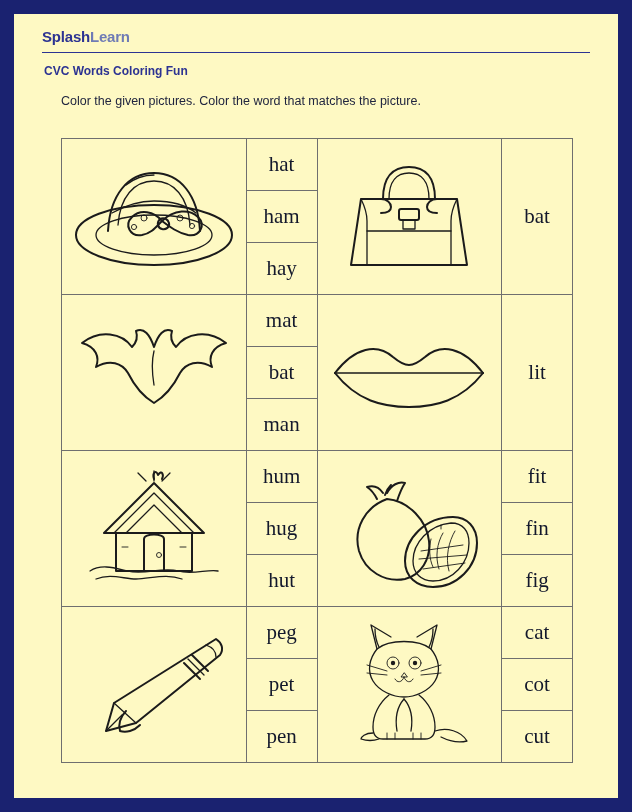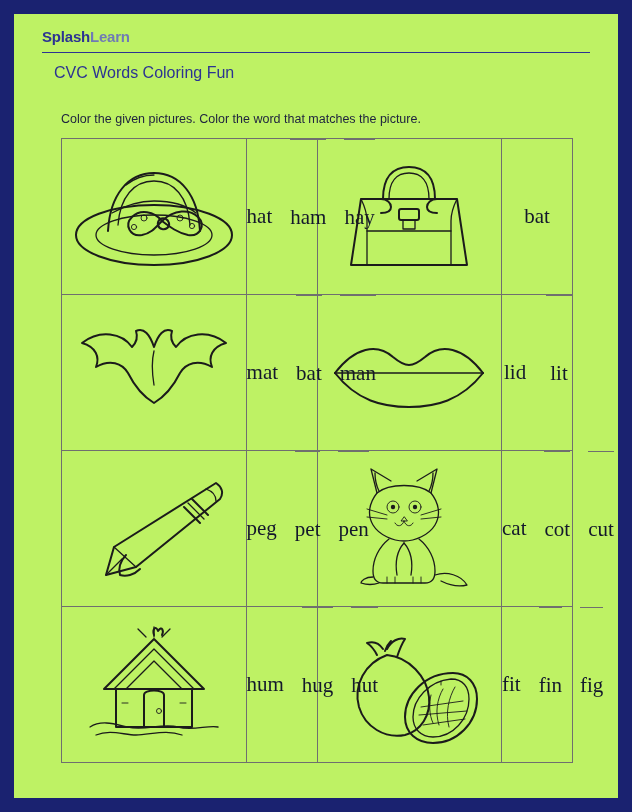--- a/index.html
+++ b/index.html
@@ -10,21 +10,21 @@
     background: #1a2270;
     font-family: "Liberation Sans", sans-serif;
     overflow: hidden;
   }
   .page {
     position: absolute;
     left: 14px;
     top: 14px;
     width: 604px;
     height: 784px;
-    background: #bef264;
+    background: #fef9c3;
   }
   .brand {
     position: absolute;
     left: 28px;
     top: 14px;
     font-size: 15px;
     font-weight: bold;
     letter-spacing: -0.2px;
   }
   .brand .splash { color: #2c3392; }
@@ -32,33 +32,32 @@
   .rule {
     position: absolute;
     left: 28px;
     top: 38px;
     width: 548px;
     height: 1px;
     background: #2c3392;
   }
   .title {
     position: absolute;
-    left: 40px;
+    left: 30px;
     top: 50px;
-    font-size: 16px;
-    font-weight: normal;
+    font-size: 12px;
+    font-weight: bold;
     color: #2c3392;
   }
   .subtitle {
     position: absolute;
     left: 47px;
     top: 80px;
     font-size: 12.5px;
     color: #20253f;
-    margin-top: 18px;
   }
   .grid {
     position: absolute;
     left: 47px;
     top: 124px;
     width: 512px;
     border-top: 1.2px solid #6f6f6f;
     border-left: 1.2px solid #6f6f6f;
   }
   .row { display: flex; }
@@ -70,22 +69,21 @@
     width: 185px;
     height: 156px;
     display: flex;
     align-items: center;
     justify-content: center;
   }
   .cell-words {
     width: 71px;
     height: 156px;
     display: flex;
-    flex-direction: row;
-    gap: 18px;
+    flex-direction: column;
   }
   .word {
     flex: 1 1 0;
     display: flex;
     align-items: center;
     justify-content: center;
     font-size: 21px;
     color: #13182c;
     font-family: "Liberation Serif", serif;
   }
@@ -166,22 +164,62 @@
         <div class="word">man</div>
       </div>
       <div class="cell-pic">
         <svg width="176" height="140" viewBox="0 0 176 140">
           <path class="ink" d="M14 70 C34 44 56 40 72 54 C78 59 84 62 88 62 C92 62 98 59 104 54 C120 40 142 44 162 70"></path>
           <path class="ink" d="M14 70 C36 98 62 104 88 104 C114 104 140 98 162 70"></path>
           <path class="ink-thin" d="M14 70 L162 70"></path>
         </svg>
       </div>
       <div class="cell-words">
-        <div class="word">lid</div>
         <div class="word">lit</div>
+      </div>
+    </div>
+
+    <div class="row">
+      <div class="cell-pic">
+        <svg width="176" height="140" viewBox="0 0 176 140">
+          <path class="ink" d="M88 20 C86 14 90 10 92 16 C96 10 98 16 96 20"></path>
+          <path class="ink-thin" d="M80 22 L72 14 M96 22 L104 14 M88 22 L88 12"></path>
+          <path class="ink" d="M88 24 L38 74 L138 74 Z"></path>
+          <path class="ink-thin" d="M48 74 L88 34 L128 74"></path>
+          <path class="ink-thin" d="M60 74 L88 46 L116 74"></path>
+          <path class="ink" d="M50 74 L50 112 L126 112 L126 74"></path>
+          <path class="ink" d="M78 80 C78 74 98 74 98 80 L98 112 L78 112 Z"></path>
+          <circle class="ink-hair" cx="93" cy="96" r="2.5"></circle>
+          <path class="ink-thin" d="M24 112 C36 104 52 110 62 112 C78 116 96 108 112 112 C126 116 142 110 152 112"></path>
+          <path class="ink-thin" d="M30 120 C44 114 58 120 70 120 C84 120 100 114 116 120"></path>
+          <path class="ink-hair" d="M56 88 L62 88 M114 88 L120 88"></path>
+        </svg>
+      </div>
+      <div class="cell-words">
+        <div class="word">hum</div>
+        <div class="word">hug</div>
+        <div class="word">hut</div>
+      </div>
+      <div class="cell-pic">
+        <svg width="176" height="140" viewBox="0 0 176 140">
+          <path class="ink" d="M62 34 C58 28 52 26 46 28 C52 32 54 36 56 40"></path>
+          <path class="ink" d="M66 34 C70 26 78 22 84 24 C80 30 78 36 76 42"></path>
+          <path class="ink" d="M64 36 C66 30 68 28 70 26"></path>
+          <path class="ink" d="M66 40 C44 48 32 70 38 92 C44 112 64 124 84 120 C100 116 110 100 108 82 C106 62 88 42 66 40 Z"></path>
+          <path class="ink" d="M132 58 C104 58 84 80 84 102 C84 118 96 128 112 128 C136 128 156 108 156 84 C156 68 146 58 132 58 Z"></path>
+          <path class="ink-thin" d="M130 64 C108 66 92 84 92 102 C92 114 100 122 112 122 C132 122 148 104 148 84 C148 72 142 64 130 64 Z"></path>
+          <path class="ink-hair" d="M110 80 C108 88 108 100 112 108 M122 74 C116 84 114 98 118 110 M134 72 C128 82 124 98 128 112"></path>
+          <path class="ink-hair" d="M100 92 L142 86 M98 100 L146 96 M102 110 L144 104"></path>
+          <path class="ink-hair" d="M120 70 L120 66"></path>
+        </svg>
+      </div>
+      <div class="cell-words">
+        <div class="word">fit</div>
+        <div class="word">fin</div>
+        <div class="word">fig</div>
       </div>
     </div>
 
     <div class="row">
       <div class="cell-pic">
         <svg width="176" height="140" viewBox="0 0 176 140">
           <path class="ink" d="M150 24 C156 28 158 34 154 40 L70 108 L40 116 L48 88 Z"></path>
           <path class="ink-thin" d="M48 88 L70 108"></path>
           <path class="ink-thin" d="M40 116 L56 100"></path>
           <path class="ink" d="M118 48 L134 64"></path>
@@ -219,55 +257,14 @@
           <path class="ink-hair" d="M66 124 L66 118 M74 124 L74 118 M92 124 L92 118 M100 124 L100 118"></path>
         </svg>
       </div>
       <div class="cell-words">
         <div class="word">cat</div>
         <div class="word">cot</div>
         <div class="word">cut</div>
       </div>
     </div>
 
-    <div class="row">
-      <div class="cell-pic">
-        <svg width="176" height="140" viewBox="0 0 176 140">
-          <path class="ink" d="M88 20 C86 14 90 10 92 16 C96 10 98 16 96 20"></path>
-          <path class="ink-thin" d="M80 22 L72 14 M96 22 L104 14 M88 22 L88 12"></path>
-          <path class="ink" d="M88 24 L38 74 L138 74 Z"></path>
-          <path class="ink-thin" d="M48 74 L88 34 L128 74"></path>
-          <path class="ink-thin" d="M60 74 L88 46 L116 74"></path>
-          <path class="ink" d="M50 74 L50 112 L126 112 L126 74"></path>
-          <path class="ink" d="M78 80 C78 74 98 74 98 80 L98 112 L78 112 Z"></path>
-          <circle class="ink-hair" cx="93" cy="96" r="2.5"></circle>
-          <path class="ink-thin" d="M24 112 C36 104 52 110 62 112 C78 116 96 108 112 112 C126 116 142 110 152 112"></path>
-          <path class="ink-thin" d="M30 120 C44 114 58 120 70 120 C84 120 100 114 116 120"></path>
-          <path class="ink-hair" d="M56 88 L62 88 M114 88 L120 88"></path>
-        </svg>
-      </div>
-      <div class="cell-words">
-        <div class="word">hum</div>
-        <div class="word">hug</div>
-        <div class="word">hut</div>
-      </div>
-      <div class="cell-pic">
-        <svg width="176" height="140" viewBox="0 0 176 140">
-          <path class="ink" d="M62 34 C58 28 52 26 46 28 C52 32 54 36 56 40"></path>
-          <path class="ink" d="M66 34 C70 26 78 22 84 24 C80 30 78 36 76 42"></path>
-          <path class="ink" d="M64 36 C66 30 68 28 70 26"></path>
-          <path class="ink" d="M66 40 C44 48 32 70 38 92 C44 112 64 124 84 120 C100 116 110 100 108 82 C106 62 88 42 66 40 Z"></path>
-          <path class="ink" d="M132 58 C104 58 84 80 84 102 C84 118 96 128 112 128 C136 128 156 108 156 84 C156 68 146 58 132 58 Z"></path>
-          <path class="ink-thin" d="M130 64 C108 66 92 84 92 102 C92 114 100 122 112 122 C132 122 148 104 148 84 C148 72 142 64 130 64 Z"></path>
-          <path class="ink-hair" d="M110 80 C108 88 108 100 112 108 M122 74 C116 84 114 98 118 110 M134 72 C128 82 124 98 128 112"></path>
-          <path class="ink-hair" d="M100 92 L142 86 M98 100 L146 96 M102 110 L144 104"></path>
-          <path class="ink-hair" d="M120 70 L120 66"></path>
-        </svg>
-      </div>
-      <div class="cell-words">
-        <div class="word">fit</div>
-        <div class="word">fin</div>
-        <div class="word">fig</div>
-      </div>
-    </div>
-
   </div>
 </div>
 
 </body></html>

